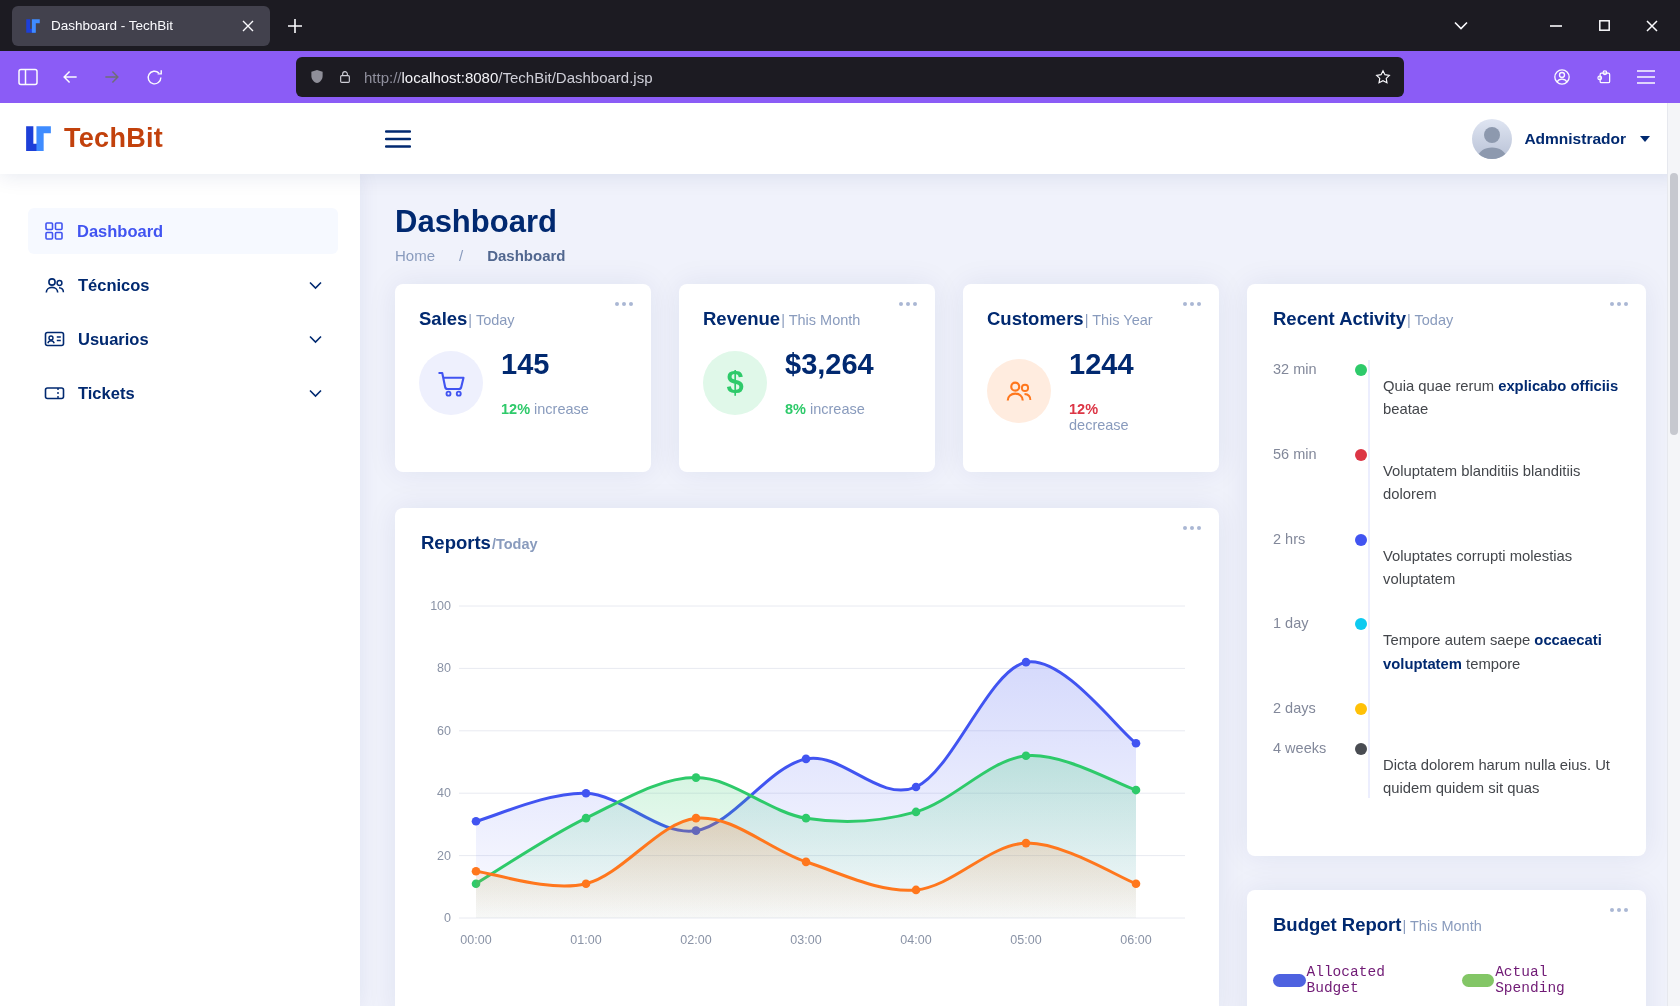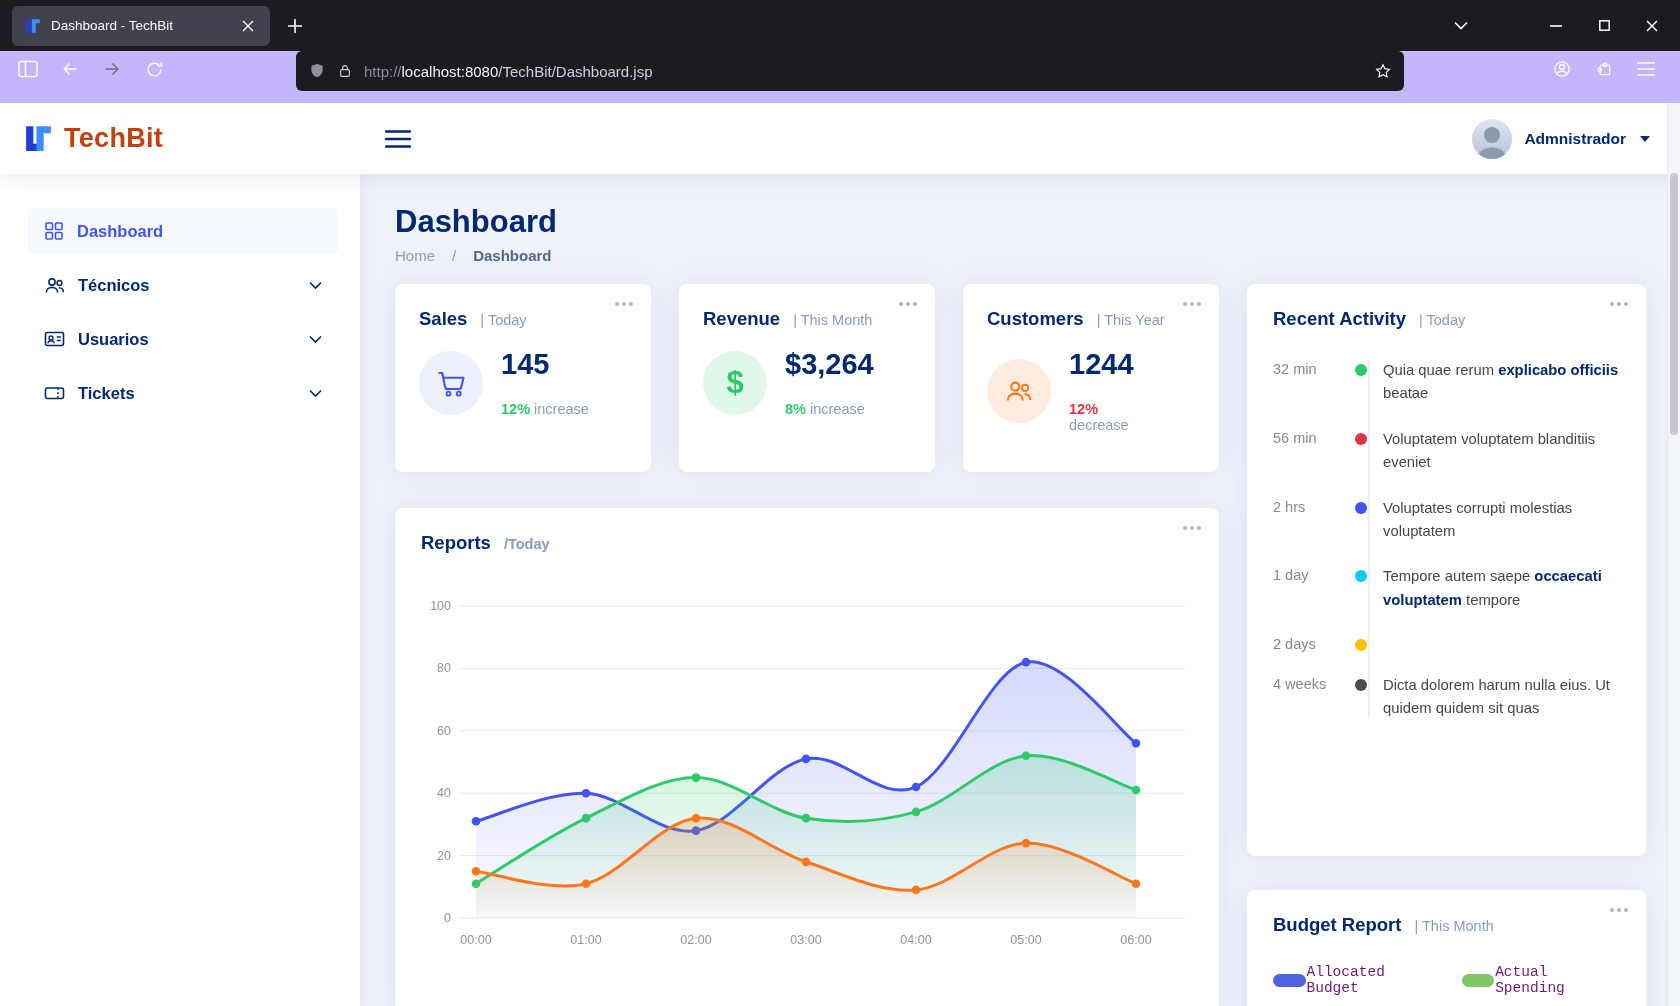--- a/index.html
+++ b/index.html
@@ -12,21 +12,21 @@
   .tab { margin-left:8px; width:258px; height:40px; background:#42414d; border-radius:6px;
          display:flex; align-items:center; padding:0 8px 0 12px; gap:9px; color:#fbfbfe; cursor:default; }
   .favicon { width:18px; height:18px; }
   .tab-title { font-size:13.5px; flex:1; white-space:nowrap; overflow:hidden; }
   .chip-btn { width:28px; height:28px; border-radius:4px; display:flex; align-items:center; justify-content:center; color:#fbfbfe; }
   .icon-btn { width:34px; height:34px; border-radius:4px; display:flex; align-items:center; justify-content:center; color:#fbfbfe; margin-left:8px; }
   .spacer { flex:1; }
   .win-gap { width:54px; }
   .win-btn { width:48px; height:51px; display:flex; align-items:center; justify-content:center; color:#fbfbfe; }
 
-  .toolbar { height:52px; background:#c4b5fd; display:flex; padding:0 10px; }
+  .toolbar { height:52px; background:#8b5cf6; display:flex; align-items:center; padding:0 10px; }
   .tool-btn { width:36px; height:36px; border-radius:4px; display:flex; align-items:center; justify-content:center; color:#fbfbfe; margin-right:6px; }
   .tool-btn.disabled { color:#6f6e77; }
   .pre-url-gap { width:118px; }
   .post-url-gap { width:140px; }
   .urlbar { flex:1; height:40px; background:#1c1b22; border-radius:6px; display:flex; align-items:center; padding:0 12px; gap:11px; }
   .url-text { flex:1; font-size:15px; white-space:nowrap; overflow:hidden; }
   .url-scheme { color:#8f8f9d; }
   .url-host { color:#f3f3f7; }
   .url-path { color:#cfcfd8; }
 
@@ -45,33 +45,33 @@
 
   .app-body { display:flex; height:832px; }
   .sidebar { width:360px; background:#fff; padding-top:26px; box-shadow:0 0 20px rgba(1,41,112,.08); z-index:4; }
   .nav-item { display:flex; align-items:center; gap:13px; margin:8px 22px 8px 28px; padding:13px 16px; border-radius:6px;
               font-size:16.5px; font-weight:600; color:#012970; cursor:pointer; }
   .nav-item.active { color:#4154f1; background:#f6f9ff; }
   .nav-chevron { margin-left:auto; color:#012970; display:flex; }
 
   .main { flex:1; padding:30px 22px 0 35px; overflow:hidden; }
   .page-title { font-size:31px; font-weight:600; color:#012970; margin-bottom:7px; }
-  .breadcrumb { font-size:15px; color:#899bbd; display:flex; gap:17px; }
+  .breadcrumb { font-size:15px; color:#899bbd; display:flex; gap:24px; }
   .breadcrumb .current { color:#51678f; font-weight:600; }
 
   .content-grid { display:flex; gap:28px; margin-top:20px; align-items:flex-start; }
   .col-left  { width:824px; display:flex; flex-direction:column; gap:36px; }
   .col-right { width:399px; display:flex; flex-direction:column; gap:34px; }
 
   .card { background:#fff; border-radius:8px; box-shadow:0 0 30px rgba(1,41,112,.08); position:relative; }
   .dots { position:absolute; top:18px; right:18px; display:flex; gap:3px; cursor:pointer; }
   .dots i { width:4px; height:4px; border-radius:50%; background:#aab7d4; }
 
   .card-title { font-size:18.5px; font-weight:700; color:#012970; }
-  .card-filter { font-size:14.5px; font-weight:400; color:#899bbd; margin-left:13px; }
+  .card-filter { font-size:14.5px; font-weight:400; color:#899bbd; margin-left:1px; }
 
   .stat-row { display:flex; gap:28px; align-items:flex-start; }
   .stat-card { flex:1; padding:24px 24px 26px; min-height:188px; }
   .stat-body { display:flex; align-items:center; gap:18px; margin-top:18px; }
   .stat-icon { width:64px; height:64px; border-radius:50%; display:flex; align-items:center; justify-content:center; flex:none; }
   .stat-icon.sales { background:#eef0fd; color:#4154f1; }
   .stat-icon.revenue { background:#e0f8e9; color:#2eca6a; font-size:31px; font-weight:600; }
   .stat-icon.customers { background:#ffecdf; color:#ff771d; }
   .stat-value { font-size:29px; font-weight:700; color:#012970; }
   .stat-note { font-size:14.5px; color:#899bbd; margin-top:20px; }
@@ -79,21 +79,21 @@
   .stat-note .pct-down { color:#dc3545; font-weight:700; }
   .stat-note.stacked span { display:block; }
 
   
   .activity-card { padding:24px 26px; min-height:572px; }
   .act-list { margin-top:18px; position:relative; }
   .act-list::before { content:""; position:absolute; left:95px; top:12px; bottom:14px; width:2px; background:#eceefe; }
   .act-row { display:grid; grid-template-columns:82px 28px 1fr; padding:11px 0; position:relative; }
   .act-time { font-size:14.5px; color:#82889a; padding-top:2px; }
   .act-dot { width:12px; height:12px; border-radius:50%; margin-top:5px; position:relative; z-index:1; }
-  .act-text { font-size:14.8px; color:#43464b; line-height:1.58; }
+  .act-text { font-size:14.8px; color:#43464b; line-height:1.58;margin-top:16px; }
   .act-text b { color:#012970; }
 
   
   .reports-card { padding:24px 26px; height:510px; overflow:hidden; }
   .reports-card .card-filter { font-weight:600; }
   #reports-chart { margin-top:34px; }
 
   
   .budget-card { padding:24px 26px; height:250px; overflow:hidden; }
   .legend-row { margin-top:28px; display:flex; justify-content:center; gap:22px; }
@@ -473,21 +473,21 @@
               <div><span class="card-title">Recent Activity</span><span class="card-filter">| Today</span></div>
               <div class="act-list">
                 <div class="act-row">
                   <span class="act-time">32 min</span>
                   <span class="act-dot" style="background: rgb(46, 202, 106);"></span>
                   <span class="act-text"><span>Quia quae rerum </span><b>explicabo officiis</b><span> beatae</span></span>
                 </div>
                 <div class="act-row">
                   <span class="act-time">56 min</span>
                   <span class="act-dot" style="background: rgb(220, 53, 69);"></span>
-                  <span class="act-text"><span>Voluptatem voluptatem blanditiis eveniet</span><b></b><span></span></span>
+                  <span class="act-text"><span>Voluptatem blanditiis blanditiis dolorem</span><b></b><span></span></span>
                 </div>
                 <div class="act-row">
                   <span class="act-time">2 hrs</span>
                   <span class="act-dot" style="background: rgb(65, 84, 241);"></span>
                   <span class="act-text"><span>Voluptates corrupti molestias voluptatem</span><b></b><span></span></span>
                 </div>
                 <div class="act-row">
                   <span class="act-time">1 day</span>
                   <span class="act-dot" style="background: rgb(13, 202, 240);"></span>
                   <span class="act-text"><span>Tempore autem saepe </span><b>occaecati voluptatem</b><span> tempore</span></span>

